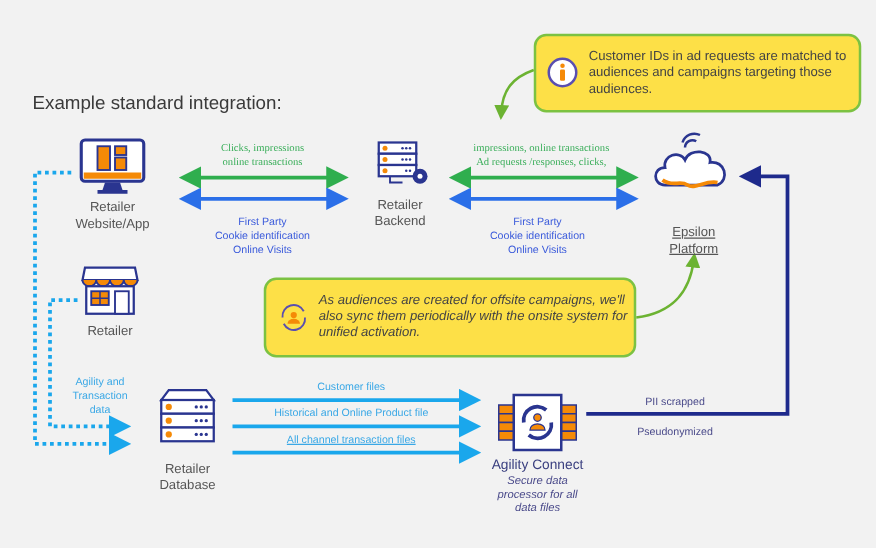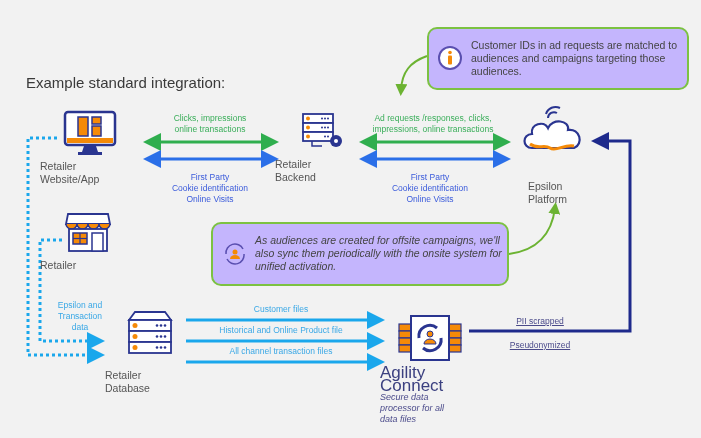--- a/index.html
+++ b/index.html
@@ -1,26 +1,26 @@
 <!DOCTYPE html>
 <html><head>
 <meta charset="utf-8">
 <style>
   html, body { margin:0; padding:0; }
   body { width:701px; height:438px; background:#f2f2f2; position:relative; overflow:hidden;
          font-family:"Liberation Sans", sans-serif; }
   .abs { position:absolute; }
   .title { left:26px; top:74px; font-size:15px; color:#3a3a3a; }
-  .node-label { font-size:10.5px; color:#555; line-height:13px; }
+  .node-label { font-size:10.5px; color:#555; text-align:center; line-height:13px; }
   .flow-label { font-size:8.5px; text-align:center; line-height:11px; }
-  .green { color:#3aae5a; }
+  .green { color:#3aae5a;font-family:Liberation Serif, serif; }
   .blue { color:#3b5bdb; }
   .cyan { color:#3aa8e6; }
-  .navy { color:#4a4a8a;text-decoration:underline; }
-  .callout { border:2px solid #7cc242; border-radius:10px; background:#c4b5fd; box-sizing:border-box;
+  .navy { color:#4a4a8a; }
+  .callout { border:2px solid #7cc242; border-radius:10px; background:#fde047; box-sizing:border-box;
              font-size:10.5px; color:#444; line-height:13px; }
   .callout .txt { position:absolute; }
   svg.overlay { position:absolute; left:0; top:0; }
 </style>
 </head>
 <body>
 
 <div class="abs title">Example standard integration:</div>
 
 <svg class="overlay" width="701" height="438">
@@ -65,36 +65,36 @@
 <div class="abs flow-label green" style="left:150px;top:113px;width:120px;">
   <div>Clicks, impressions</div>
   <div>online transactions</div>
 </div>
 <div class="abs flow-label blue" style="left:150px;top:172px;width:120px;">
   <div>First Party</div>
   <div>Cookie identification</div>
   <div>Online Visits</div>
 </div>
 <div class="abs flow-label green" style="left:358px;top:113px;width:150px;">
+  <div>impressions, online transactions</div>
   <div>Ad requests /responses, clicks,</div>
-  <div>impressions, online transactions</div>
 </div>
 <div class="abs flow-label blue" style="left:370px;top:172px;width:120px;">
   <div>First Party</div>
   <div>Cookie identification</div>
   <div>Online Visits</div>
 </div>
 <div class="abs flow-label cyan" style="left:40px;top:300px;width:80px;">
-  <div>Epsilon and</div>
+  <div>Agility and</div>
   <div>Transaction</div>
   <div>data</div>
 </div>
 <div class="abs flow-label cyan" style="left:186px;top:304px;width:190px;">Customer files</div>
 <div class="abs flow-label cyan" style="left:186px;top:325px;width:190px;">Historical and Online Product file</div>
-<div class="abs flow-label cyan" style="left:186px;top:346px;width:190px;">All channel transaction files</div>
+<div class="abs flow-label cyan" style="left:186px;top:346px;width:190px;text-decoration:underline;">All channel transaction files</div>
 <div class="abs flow-label navy" style="left:500px;top:316px;width:80px;">PII scrapped</div>
 <div class="abs flow-label navy" style="left:500px;top:340px;width:80px;">Pseudonymized</div>
 
 <div class="abs" style="left:62px;top:110px;width:56px;height:46px;">
   <svg width="56" height="46">
     <rect x="3" y="2" width="50" height="33" rx="3" fill="#fff" stroke="#2a3590" stroke-width="2.5"></rect>
     <rect x="5" y="28" width="46" height="5" fill="#f58a07"></rect>
     <rect x="16" y="7" width="10" height="19" fill="#f58a07" stroke="#2a3590" stroke-width="1.5"></rect>
     <rect x="30" y="7" width="9" height="7" fill="#f58a07" stroke="#2a3590" stroke-width="1.5"></rect>
     <rect x="30" y="16" width="9" height="10" fill="#f58a07" stroke="#2a3590" stroke-width="1.5"></rect>
@@ -136,21 +136,21 @@
 </div>
 
 <div class="abs" style="left:520px;top:104px;width:68px;height:56px;">
   <svg width="68" height="56">
     <path d="M26,10 A10,10 0 0 1 40,4" fill="none" stroke="#2a3590" stroke-width="2"></path>
     <path d="M28,14 A6,6 0 0 1 37,9" fill="none" stroke="#2a3590" stroke-width="2"></path>
     <path d="M12,44 C2,44 2,30 12,30 C10,20 24,16 28,24 C32,14 50,16 48,26 C60,24 64,40 54,44 z" fill="#fff" stroke="#2a3590" stroke-width="2.2"></path>
     <path d="M10,40 C18,46 24,40 30,44 C36,48 44,40 54,42" fill="none" stroke="#f58a07" stroke-width="3"></path>
   </svg>
 </div>
-<div class="abs node-label" style="left:528px;top:180px;width:90px;">
+<div class="abs node-label" style="left:510px;top:180px;width:90px;text-decoration:underline;">
   <div>Epsilon</div>
   <div>Platform</div>
 </div>
 
 <div class="abs" style="left:64px;top:210px;width:48px;height:44px;">
   <svg width="48" height="44">
     <path d="M4,4 L44,4 L46,14 L2,14 z" fill="#fff" stroke="#2a3590" stroke-width="1.8"></path>
     <path d="M2,14 A5.5,5 0 0 0 13,14 A5.5,5 0 0 0 24,14 A5.5,5 0 0 0 35,14 A5.5,5 0 0 0 46,14" fill="#f58a07" stroke="#2a3590" stroke-width="1.5"></path>
     <rect x="5" y="19" width="38" height="22" fill="#fff" stroke="#2a3590" stroke-width="1.8"></rect>
     <rect x="9" y="23" width="14" height="11" fill="#f58a07" stroke="#2a3590" stroke-width="1.5"></rect>
@@ -203,21 +203,21 @@
         <rect x="52" y="31" width="12" height="7"></rect>
     </g>
     <rect x="14" y="2" width="38" height="44" fill="#fff" stroke="#2a3590" stroke-width="2"></rect>
     <path d="M22,24 A11,11 0 0 1 40,14" fill="none" stroke="#2a3590" stroke-width="3"></path>
     <path d="M44,24 A11,11 0 0 1 26,34" fill="none" stroke="#2a3590" stroke-width="3"></path>
     <circle cx="33" cy="20" r="3" fill="#f58a07" stroke="#2a3590" stroke-width="1"></circle>
     <path d="M27,30 A6,5 0 0 1 39,30 z" fill="#f58a07" stroke="#2a3590" stroke-width="1"></path>
   </svg>
 </div>
 <div class="abs node-label" style="left:380px;top:366px;width:100px;color:#3b4080;">
-  <div style="font-size:17px;">Agility Connect</div>
+  <div style="font-size:11px;">Agility Connect</div>
   <div style="font-size:9px;line-height:11px;color:#4a4a8a;font-style:italic;">
     <div>Secure data</div>
     <div>processor for all</div>
     <div>data files</div>
   </div>
 </div>
 
 <div class="abs callout" style="left:427px;top:27px;width:262px;height:63px;">
   <svg class="abs" style="left:8px;top:16px;" width="26" height="26">
     <circle cx="13" cy="13" r="11" fill="#fff" stroke="#5a4fb0" stroke-width="2"></circle>

